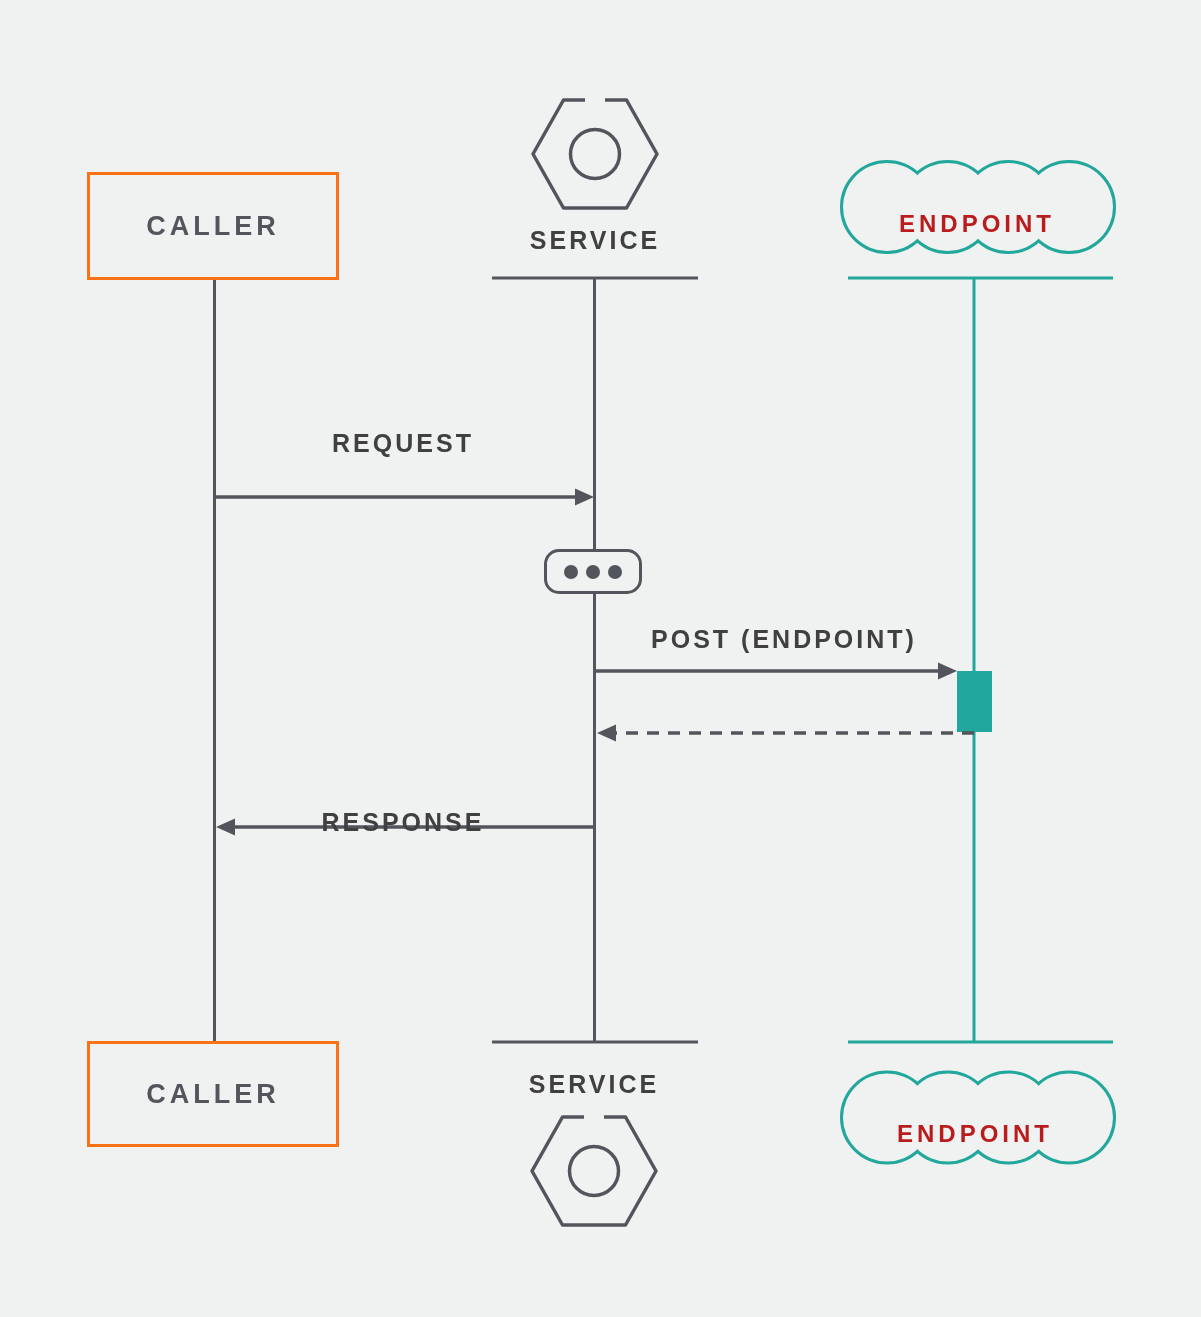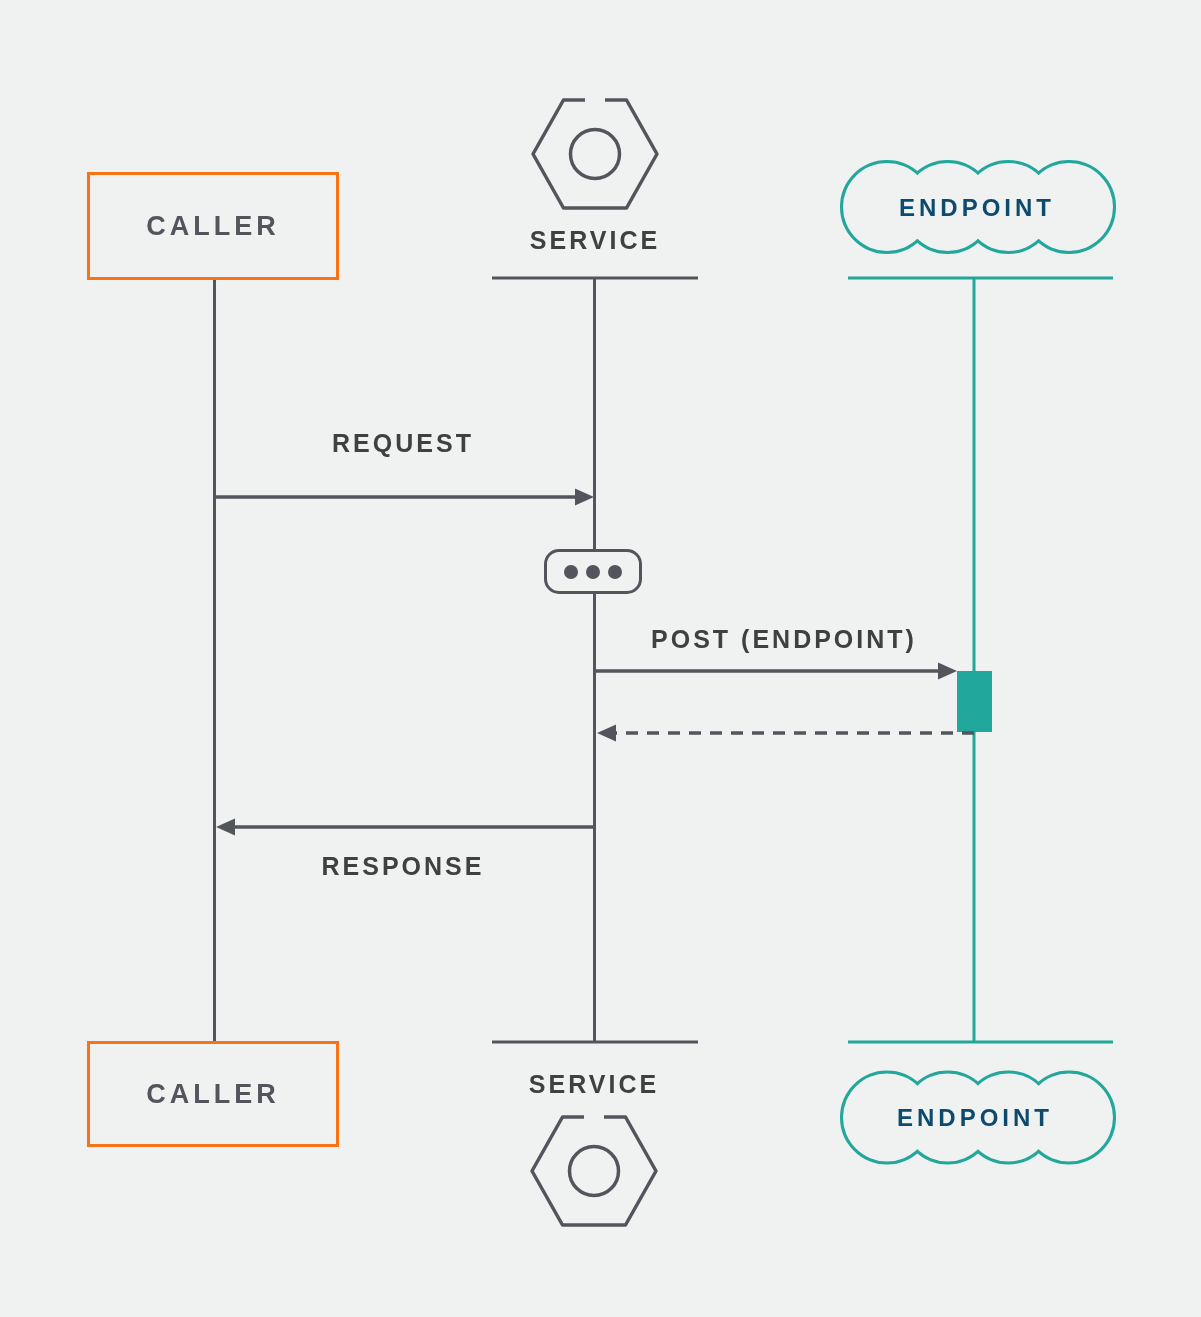--- a/index.html
+++ b/index.html
@@ -40,23 +40,24 @@
   .floating-label {
     position: absolute;
     transform: translate(-50%, -50%);
     font-size: 25px;
     font-weight: bold;
     letter-spacing: 3px;
     color: #404040;
     white-space: nowrap;
   }
   .teal-label {
-    color: #0c4a6e;
+    color: #b91c1c;
     font-size: 24px;
     letter-spacing: 4px;
+    margin-top: 16px;
   }
   .ellipsis-box {
     position: absolute;
     left: 544px;
     top: 549px;
     width: 98px;
     height: 45px;
     box-sizing: border-box;
     border: 3px solid #52565C;
     border-radius: 15px;
@@ -161,21 +162,21 @@
   </div>
 
   <div class="floating-label actor-label" style="left:595px; top:240px;">SERVICE</div>
   <div class="floating-label actor-label" style="left:594px; top:1084px;">SERVICE</div>
 
   <div class="floating-label teal-label" style="left:977px; top:208px;">ENDPOINT</div>
   <div class="floating-label teal-label" style="left:975px; top:1118px;">ENDPOINT</div>
 
   <div class="floating-label" style="left:403px; top:443px;">REQUEST</div>
   <div class="floating-label" style="left:784px; top:639px;">POST (ENDPOINT)</div>
-  <div class="floating-label" style="left:403px; top:866px;text-align:right;">RESPONSE</div>
+  <div class="floating-label" style="left:403px; top:822px;text-align:right;">RESPONSE</div>
 
   <div class="ellipsis-box">
     <span class="dot"></span>
     <span class="dot"></span>
     <span class="dot"></span>
   </div>
 
 </div>
 
 </body></html>

